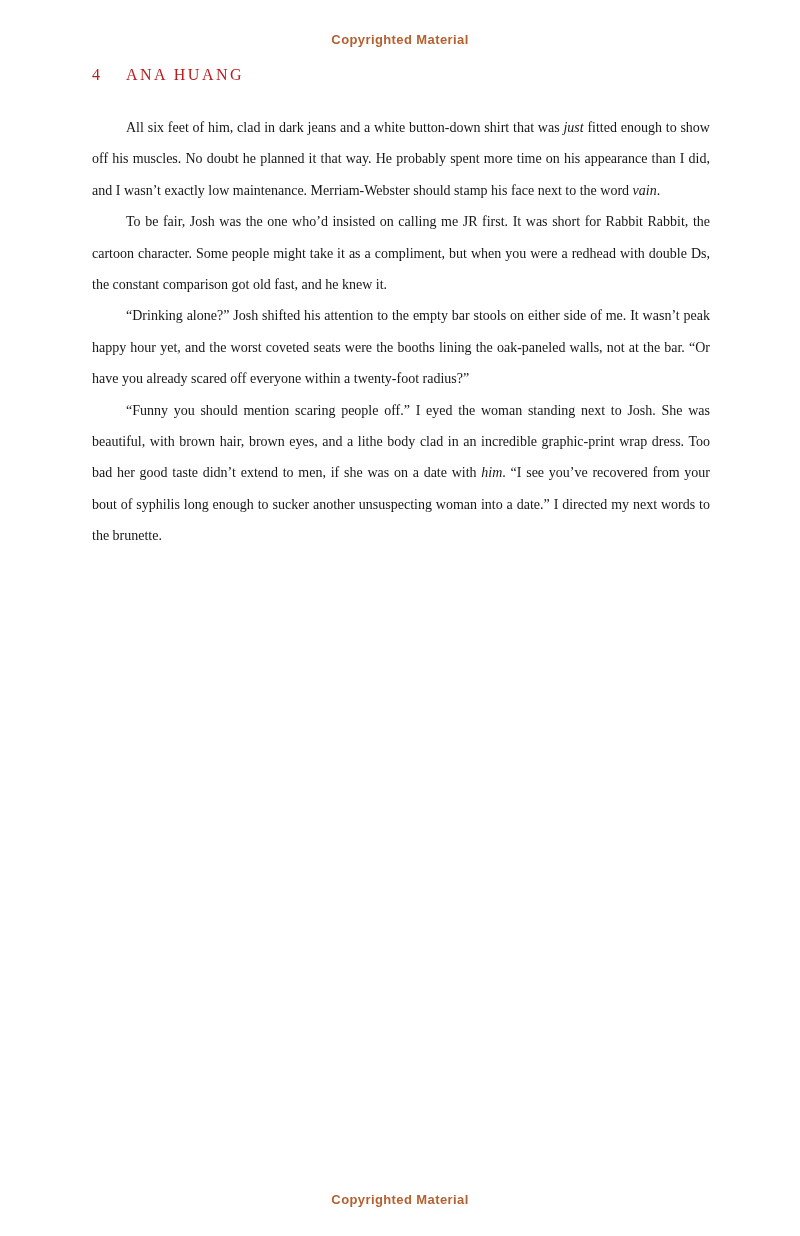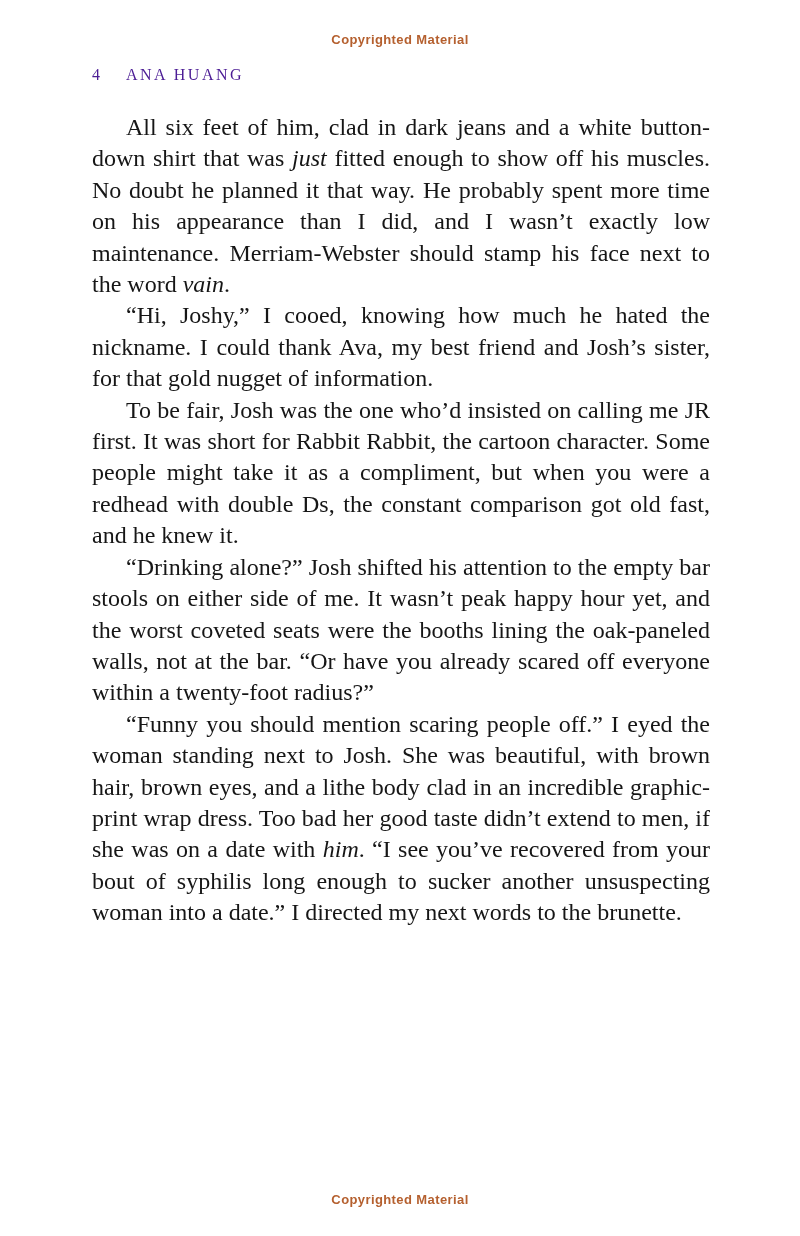--- a/index.html
+++ b/index.html
@@ -23,53 +23,52 @@
     font-weight: 700;
     letter-spacing: 0.4px;
   }
   .copyright.top { top: 28px; }
   .copyright.bottom { top: 1188px; }
   .running-header {
     position: absolute;
     top: 62px;
     left: 92px;
     font-size: 16px;
-    color: #4c1d95;
+    color: #b91c1c;
     letter-spacing: 1px;
     white-space: nowrap;
   }
   .page-number { display: inline-block; margin-right: 26px; letter-spacing: 0; }
   .book-author { display: inline-block; letter-spacing: 2.5px; }
   .body-text {
     position: absolute;
     top: 108px;
     left: 92px;
     width: 618px;
-    font-size: 24px;
+    font-size: 14px;
     line-height: 31.4px;
     text-align: justify;
   }
   .para { margin: 0; text-indent: 34px; }
   .para em { font-style: italic; }
 </style>
 </head>
 <body>
 
 <div class="page" style="color: rgb(22, 22, 22);">
 
   <div class="copyright top" style="color: rgb(181, 96, 47);">Copyrighted Material</div>
 
   <div class="running-header">
     <span class="page-number">4</span><span class="book-author">ANA HUANG</span>
   </div>
 
   <div class="body-text">
 
   <p class="para"><span>All six feet of him, clad in dark jeans and a white button-down shirt that was </span><em>just</em><span> fitted enough to show off his muscles. No doubt he planned it that way. He probably spent more time on his appearance than I did, and I wasn’t exactly low maintenance. Merriam-Webster should stamp his face next to the word </span><em>vain</em><span>.</span></p>
-      <p class="para"><span>“Hi, Joshy,” I cooed, knowing how much he hated the nickname. I could thank Ava, my best friend and Josh’s sister, for that gold nugget of information.</span></p>
       <p class="para"><span>To be fair, Josh was the one who’d insisted on calling me JR first. It was short for Rabbit Rabbit, the cartoon character. Some people might take it as a compliment, but when you were a redhead with double Ds, the constant comparison got old fast, and he knew it.</span></p>
       <p class="para"><span>“Drinking alone?” Josh shifted his attention to the empty bar stools on either side of me. It wasn’t peak happy hour yet, and the worst coveted seats were the booths lining the oak-paneled walls, not at the bar. “Or have you already scared off everyone within a twenty-foot radius?”</span></p>
       <p class="para"><span>“Funny you should mention scaring people off.” I eyed the woman standing next to Josh. She was beautiful, with brown hair, brown eyes, and a lithe body clad in an incredible graphic-print wrap dress. Too bad her good taste didn’t extend to men, if she was on a date with </span><em>him</em><span>. “I see you’ve recovered from your bout of syphilis long enough to sucker another unsuspecting woman into a date.” I directed my next words to the brunette.</span></p>
     </div>
 
   <div class="copyright bottom" style="color: rgb(181, 96, 47);">Copyrighted Material</div>
 
 </div>
 
 </body></html>

